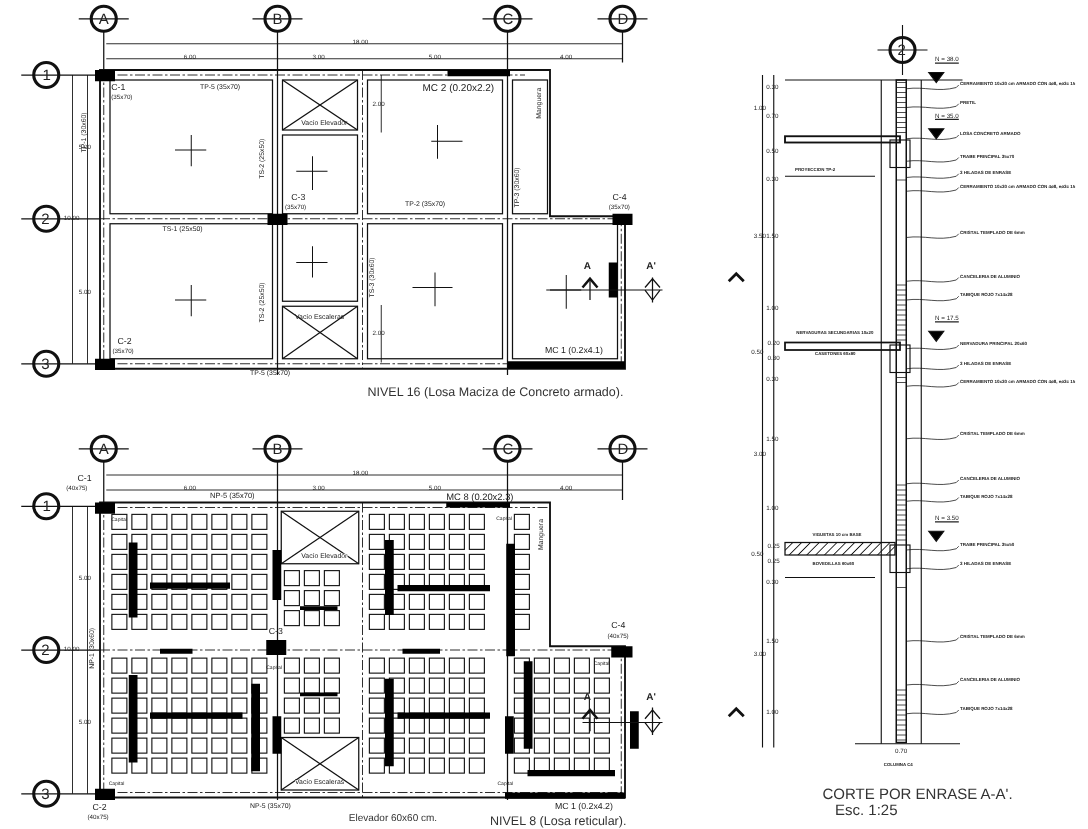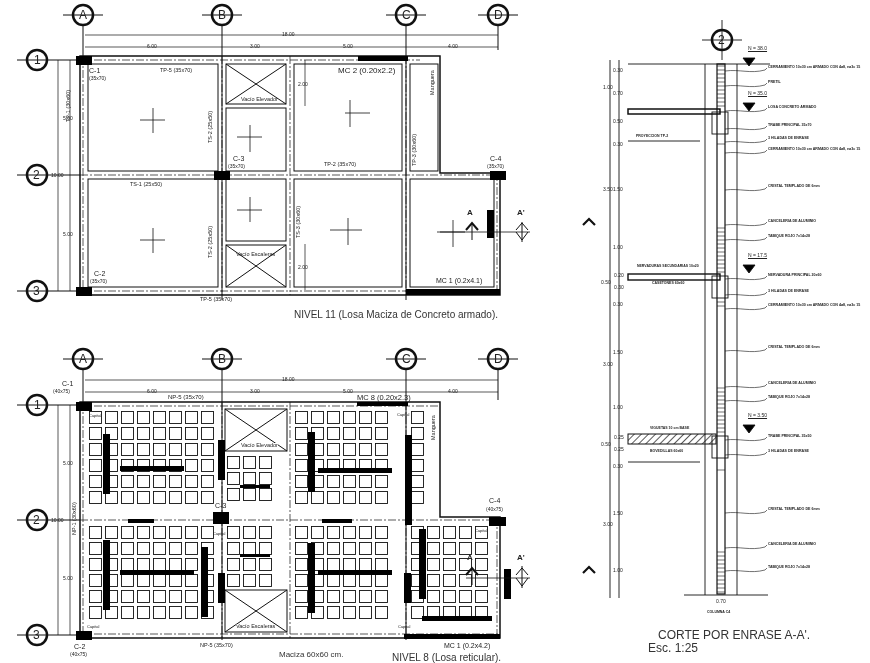--- a/index.html
+++ b/index.html
@@ -600,21 +600,21 @@
   <span class="lbl" style="left:208px;top:143px;font-size:5.5px;transform:rotate(-90deg);transform-origin:left top">TS-2 (25x50)</span>
   <span class="lbl" style="left:208px;top:258px;font-size:5.5px;transform:rotate(-90deg);transform-origin:left top">TS-2 (25x50)</span>
   <span class="lbl" style="left:296px;top:238px;font-size:5.5px;transform:rotate(-90deg);transform-origin:left top">TS-3 (30x60)</span>
   <span class="lbl" style="left:338px;top:67px;font-size:8px">MC 2  (0.20x2.2)</span>
   <span class="lbl" style="left:436px;top:277px;font-size:7px">MC 1  (0.2x4.1)</span>
   <span class="lbl" style="left:241px;top:97px;font-size:5.5px">Vacío Elevador</span>
   <span class="lbl" style="left:236px;top:252px;font-size:5.5px">Vacío Escaleras</span>
   <span class="lbl" style="left:430px;top:95px;font-size:5.5px;transform:rotate(-90deg);transform-origin:left top">Manguera</span>
   <span class="lbl" style="left:467px;top:209px;font-size:8px;font-weight:bold">A</span>
   <span class="lbl" style="left:517px;top:209px;font-size:8px;font-weight:bold">A'</span>
-  <span class="lbl title" style="left:294px;top:310px">NIVEL 11 (Losa Maciza de Concreto armado).</span>
+  <span class="lbl title" style="left:294px;top:310px">NIVEL 16 (Losa Maciza de Concreto armado).</span>
 
   <span class="lbl" style="left:79px;top:353px;font-size:12px">A</span>
   <span class="lbl" style="left:218px;top:353px;font-size:12px">B</span>
   <span class="lbl" style="left:402px;top:353px;font-size:12px">C</span>
   <span class="lbl" style="left:494px;top:353px;font-size:12px">D</span>
   <span class="lbl" style="left:34px;top:399px;font-size:12px">1</span>
   <span class="lbl" style="left:33px;top:514px;font-size:12px">2</span>
   <span class="lbl" style="left:33px;top:629px;font-size:12px">3</span>
   <span class="lbl" style="left:282px;top:377px;font-size:5px">18.00</span>
   <span class="lbl" style="left:147px;top:389px;font-size:5px">6.00</span>
@@ -642,21 +642,21 @@
   <span class="lbl" style="left:87px;top:625px;font-size:4px">Capital</span>
   <span class="lbl" style="left:213px;top:532px;font-size:4px">Capital</span>
   <span class="lbl" style="left:397px;top:413px;font-size:4px">Capital</span>
   <span class="lbl" style="left:475px;top:529px;font-size:4px">Capital</span>
   <span class="lbl" style="left:398px;top:625px;font-size:4px">Capital</span>
   <span class="lbl" style="left:241px;top:443px;font-size:5.5px;background:#fff">Vacío Elevador</span>
   <span class="lbl" style="left:236px;top:624px;font-size:5.5px;background:#fff">Vacío Escaleras</span>
   <span class="lbl" style="left:431px;top:440px;font-size:5.5px;transform:rotate(-90deg);transform-origin:left top;background:#fff">Manguera</span>
   <span class="lbl" style="left:467px;top:554px;font-size:8px;font-weight:bold">A</span>
   <span class="lbl" style="left:517px;top:554px;font-size:8px;font-weight:bold">A'</span>
-  <span class="lbl" style="left:279px;top:651px;font-size:8px;color:#333">Maciza 60x60 cm.</span>
+  <span class="lbl" style="left:279px;top:651px;font-size:8px;color:#333">Elevador 60x60 cm.</span>
   <span class="lbl title" style="left:392px;top:653px">NIVEL 8 (Losa reticular).</span>
 
   <span class="lbl" style="left:718px;top:34px;font-size:12px">2</span>
   <span class="lbl" style="left:748px;top:46px;font-size:5px;text-decoration:underline">N = 38.0</span>
   <span class="lbl" style="left:748px;top:91px;font-size:5px;text-decoration:underline">N = 35.0</span>
   <span class="lbl" style="left:748px;top:253px;font-size:5px;text-decoration:underline">N = 17.5</span>
   <span class="lbl" style="left:748px;top:413px;font-size:5px;text-decoration:underline">N = 3.50</span>
 
   <span class="lbl" style="left:603px;top:85px;font-size:5px">1.00</span>
   <span class="lbl" style="left:603px;top:187px;font-size:5px">3.50</span>
@@ -707,14 +707,14 @@
       <span class="lbl" style="left: 768px; top: 435px; font-size: 3.6px; font-weight: bold; width: 95px; white-space: normal;">TRABE PRINCIPAL 35x50</span>
       <span class="lbl" style="left: 768px; top: 450px; font-size: 3.6px; font-weight: bold; width: 95px; white-space: normal;">3 HILADAS DE ENRASE</span>
       <span class="lbl" style="left: 768px; top: 508px; font-size: 3.6px; font-weight: bold; width: 95px; white-space: normal;">CRISTAL TEMPLADO DE 6mm</span>
       <span class="lbl" style="left: 768px; top: 543px; font-size: 3.6px; font-weight: bold; width: 95px; white-space: normal;">CANCELERIA DE ALUMINIO</span>
       <span class="lbl" style="left: 768px; top: 566px; font-size: 3.6px; font-weight: bold; width: 95px; white-space: normal;">TABIQUE ROJO 7x14x28</span>
     </div>
 
   <span class="lbl" style="left:716px;top:599px;font-size:5px">0.70</span>
   <span class="lbl" style="left:707px;top:611px;font-size:3.5px;font-weight:bold">COLUMNA C4</span>
   <span class="lbl ctitle" style="left:658px;top:629px">CORTE POR ENRASE A-A'.</span>
-  <span class="lbl ctitle" style="left:648px;top:642px">Esc. 1:25</span>
+  <span class="lbl ctitle" style="left:668px;top:642px">Esc. 1:25</span>
 </div>
 
 </body></html>

